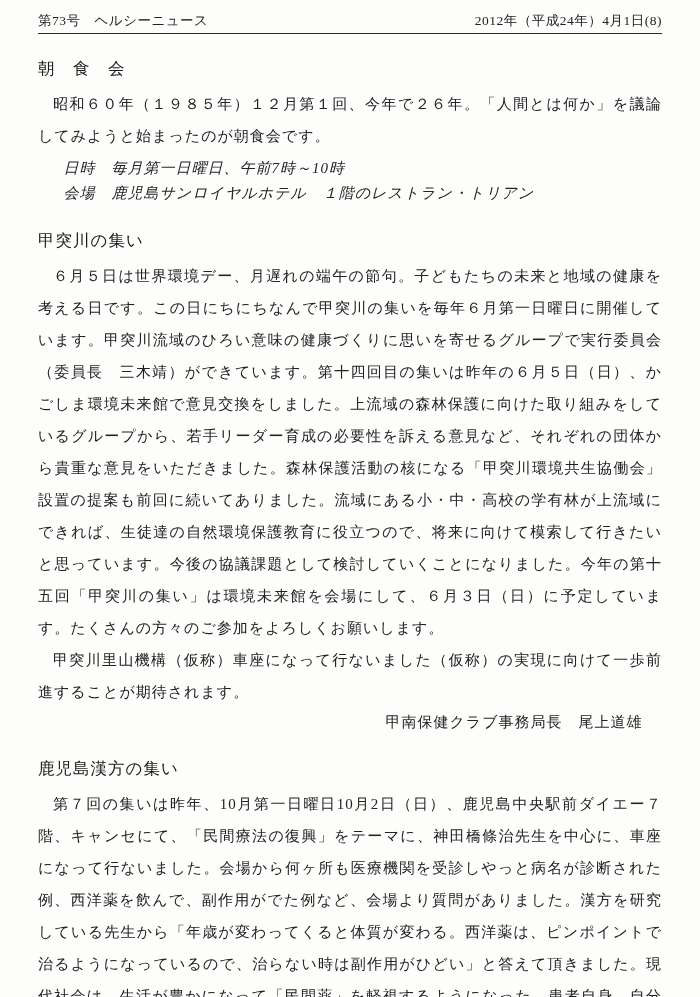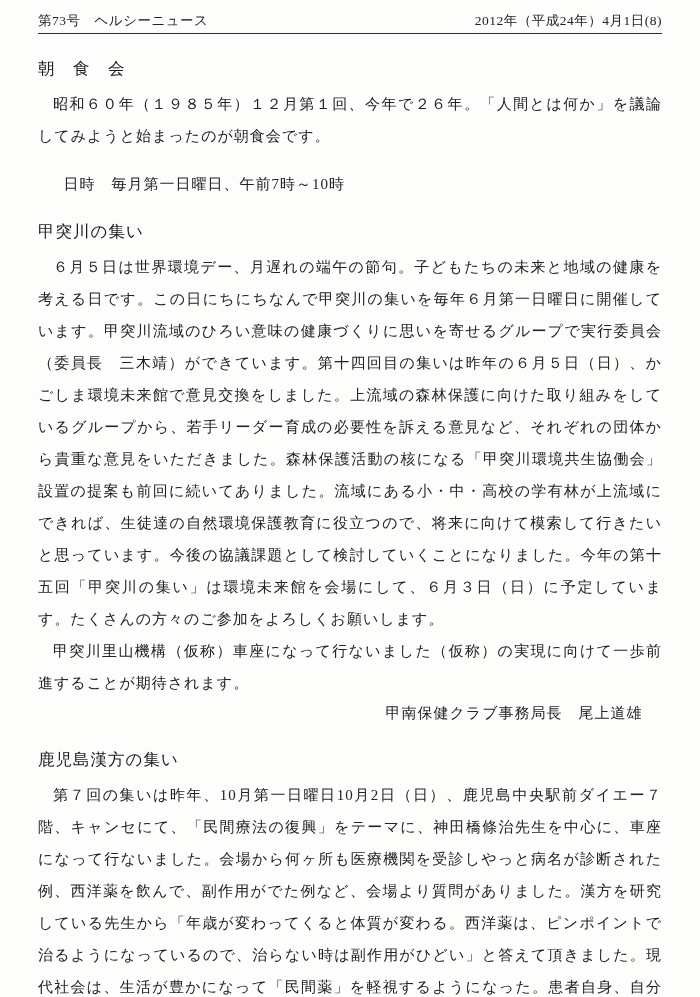--- a/index.html
+++ b/index.html
@@ -37,21 +37,22 @@
     margin: 24px 0 8px 0;
   }
   .para {
     margin: 0;
     text-indent: 1em;
     line-height: 32px;
     text-align: justify;
     letter-spacing: 1px;
   }
   .info-block {
-    margin-top: 20px;
+    margin-top: 4px;
+    font-style: italic;
   }
   .info-line {
     margin: 0;
     padding-left: 1.7em;
     line-height: 25px;
     letter-spacing: 1px;
   }
   .signature {
     margin: 2px 0 0 0;
     line-height: 24px;
@@ -68,20 +69,21 @@
   <div class="header">
     <span>第73号　ヘルシーニュース</span>
     <span>2012年（平成24年）4月1日(8)</span>
   </div>
 
   <section>
     <h2 class="section-title">朝　食　会</h2>
     <p class="para">昭和６０年（１９８５年）１２月第１回、今年で２６年。「人間とは何か」を議論してみようと始まったのが朝食会です。</p>
     <div class="info-block">
       <p class="info-line">日時　毎月第一日曜日、午前7時～10時</p>
+      <p class="info-line">会場　鹿児島サンロイヤルホテル　１階のレストラン・トリアン</p>
     </div>
   </section>
 
   <section>
     <h2 class="section-title">甲突川の集い</h2>
     <p class="para">６月５日は世界環境デー、月遅れの端午の節句。子どもたちの未来と地域の健康を考える日です。この日にちにちなんで甲突川の集いを毎年６月第一日曜日に開催しています。甲突川流域のひろい意味の健康づくりに思いを寄せるグループで実行委員会（委員長　三木靖）ができています。第十四回目の集いは昨年の６月５日（日）、かごしま環境未来館で意見交換をしました。上流域の森林保護に向けた取り組みをしているグループから、若手リーダー育成の必要性を訴える意見など、それぞれの団体から貴重な意見をいただきました。森林保護活動の核になる「甲突川環境共生協働会」設置の提案も前回に続いてありました。流域にある小・中・高校の学有林が上流域にできれば、生徒達の自然環境保護教育に役立つので、将来に向けて模索して行きたいと思っています。今後の協議課題として検討していくことになりました。今年の第十五回「甲突川の集い」は環境未来館を会場にして、６月３日（日）に予定しています。たくさんの方々のご参加をよろしくお願いします。</p>
     <p class="para">甲突川里山機構（仮称）車座になって行ないました（仮称）の実現に向けて一歩前進することが期待されます。</p>
     <p class="signature">甲南保健クラブ事務局長　尾上道雄</p>
   </section>
 

